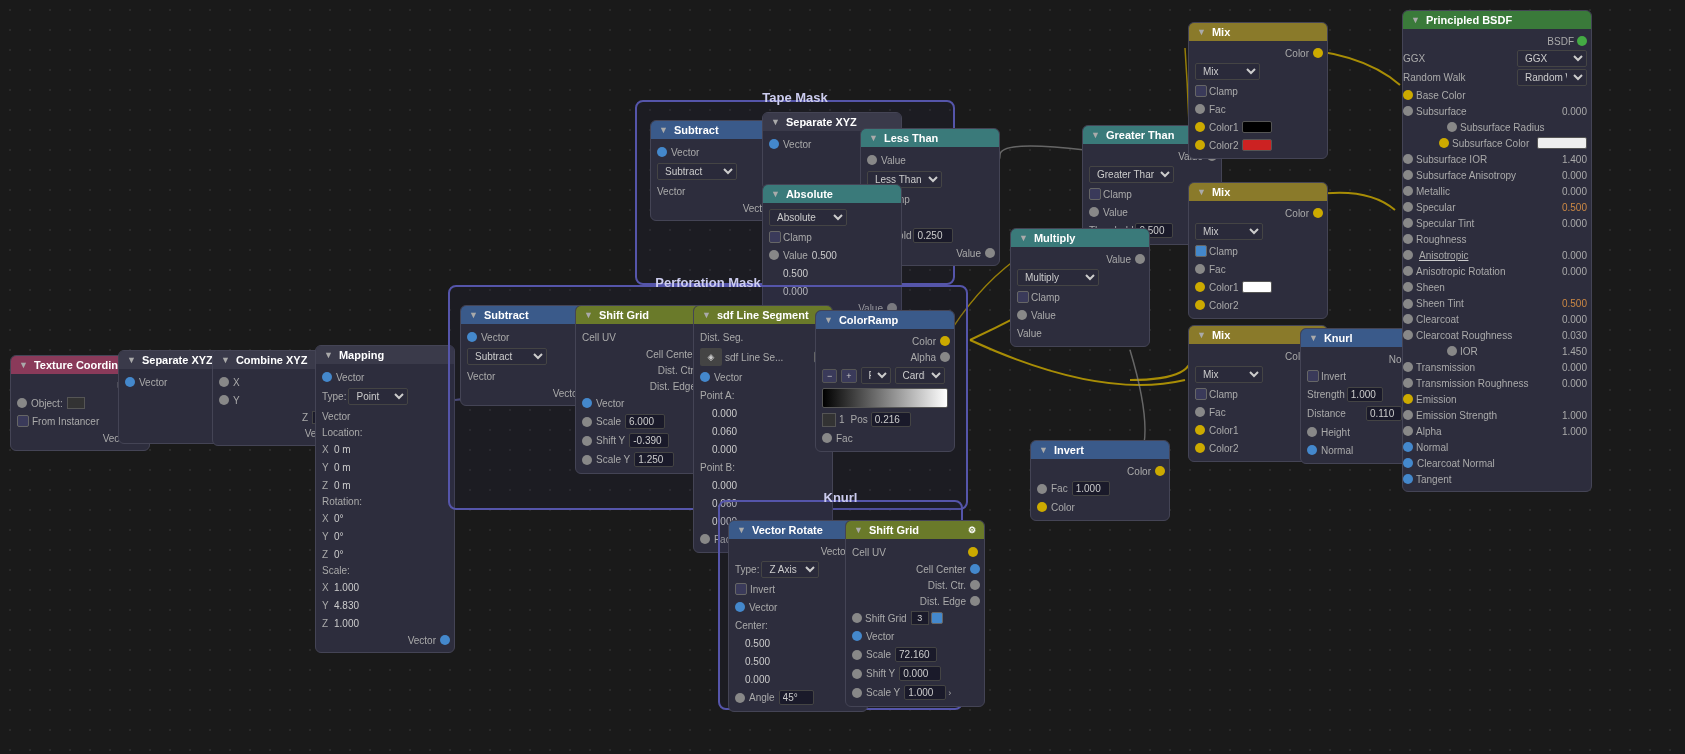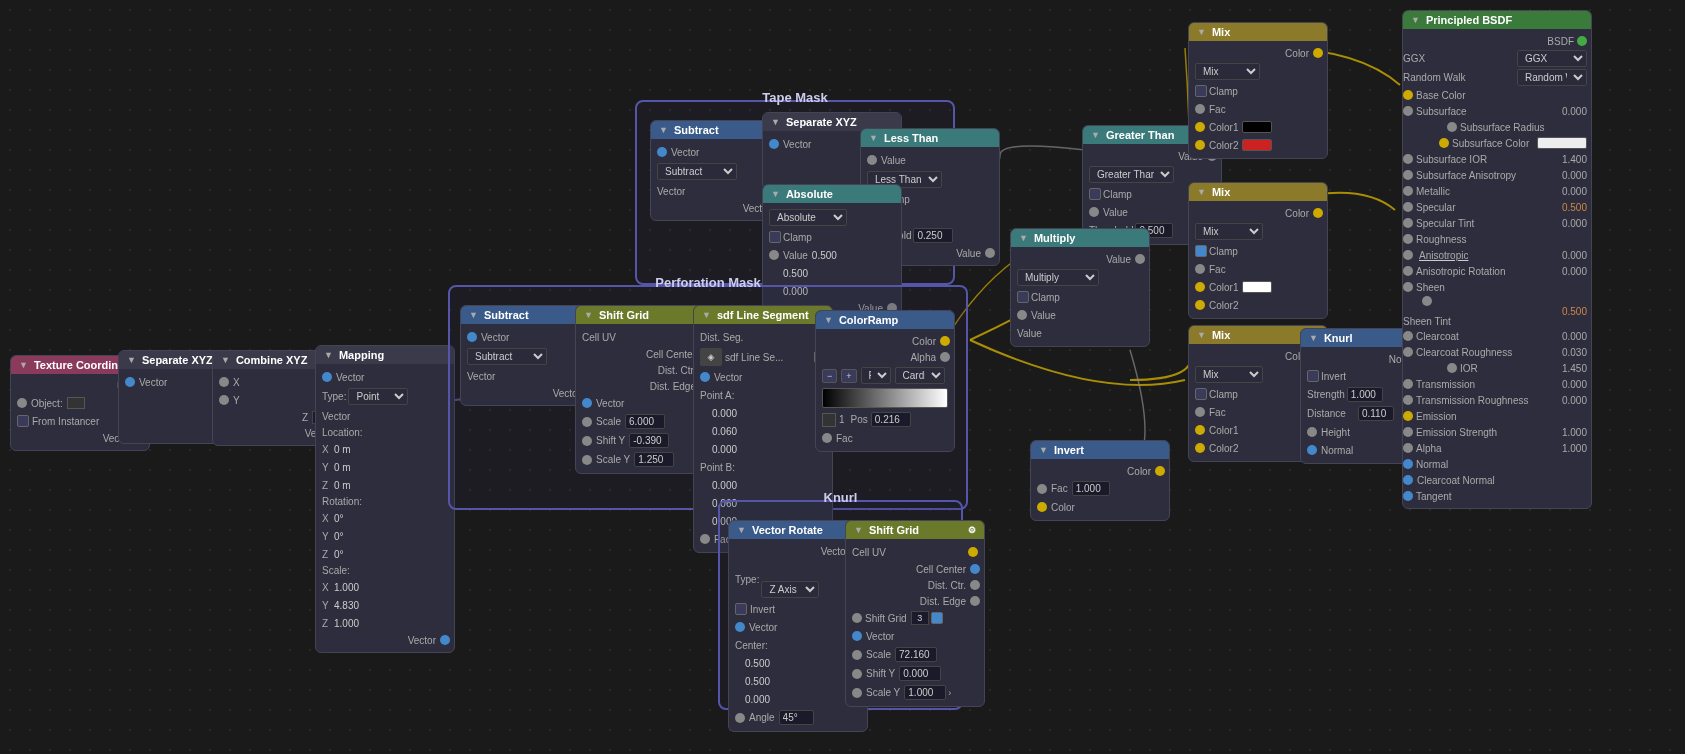--- a/index.html
+++ b/index.html
@@ -606,21 +606,21 @@
     <span class="chevron">▼</span>
     <span>Vector Rotate</span>
   </div>
   <div class="node-body">
     <div class="node-row-right">
       <span class="label">Vector</span>
       <span class="socket blue socket-right"></span>
     </div>
     <div class="node-row">
       <span class="label">Type:</span>
-      <select class="dropdown" style="width:58px;margin-left:2px;margin-top:20px;"><option>Z Axis</option></select>
+      <select class="dropdown" style="width:58px;margin-left:2px;"><option>Z Axis</option></select>
     </div>
     <div class="node-row">
       <span class="checkbox"></span>
       <span class="label" style="margin-left:3px;">Invert</span>
     </div>
     <div class="node-row">
       <span class="socket blue socket-left"></span>
       <span class="label">Vector</span>
     </div>
     <div class="node-row">
@@ -884,21 +884,21 @@
     <div class="node-row">
       <span class="checkbox"></span>
       <span class="label" style="margin-left:2px;">Invert</span>
     </div>
     <div class="node-row">
       <span class="label">Strength</span>
       <input class="input-field" value="1.000" style="width: 36px; margin-left: 2px;">
     </div>
     <div class="node-row">
       <span class="label">Distance</span>
-      <input class="input-field" value="0.110" style="width: 36px; margin-left: 12px;">
+      <input class="input-field" value="0.110" style="width: 36px; margin-left: 20px;">
     </div>
     <div class="node-row">
       <span class="socket gray socket-left"></span>
       <span class="label">Height</span>
     </div>
     <div class="node-row">
       <span class="socket blue socket-left"></span>
       <span class="label">Normal</span>
     </div>
   </div>
@@ -1006,21 +1006,21 @@
       </span>
       <span class="label">0.000</span>
     </div>
     <div class="principled-row">
       <span style="display:flex;align-items:center;gap:3px;">
         <span class="socket gray"></span>
         <span class="label">Sheen</span>
       </span>
     </div>
     <div class="principled-row">
-      <span style="display:flex;align-items:center;gap:10px;flex-direction:column;">
+      <span style="display:flex;align-items:flex-end;gap:3px;">
         <span class="socket gray"></span>
         <span class="label">Sheen Tint</span>
       </span>
       <span class="label" style="color:#cc8844;">0.500</span>
     </div>
     <div class="principled-row">
       <span style="display:flex;align-items:center;gap:3px;">
         <span class="socket gray"></span>
         <span class="label">Clearcoat</span>
       </span>

